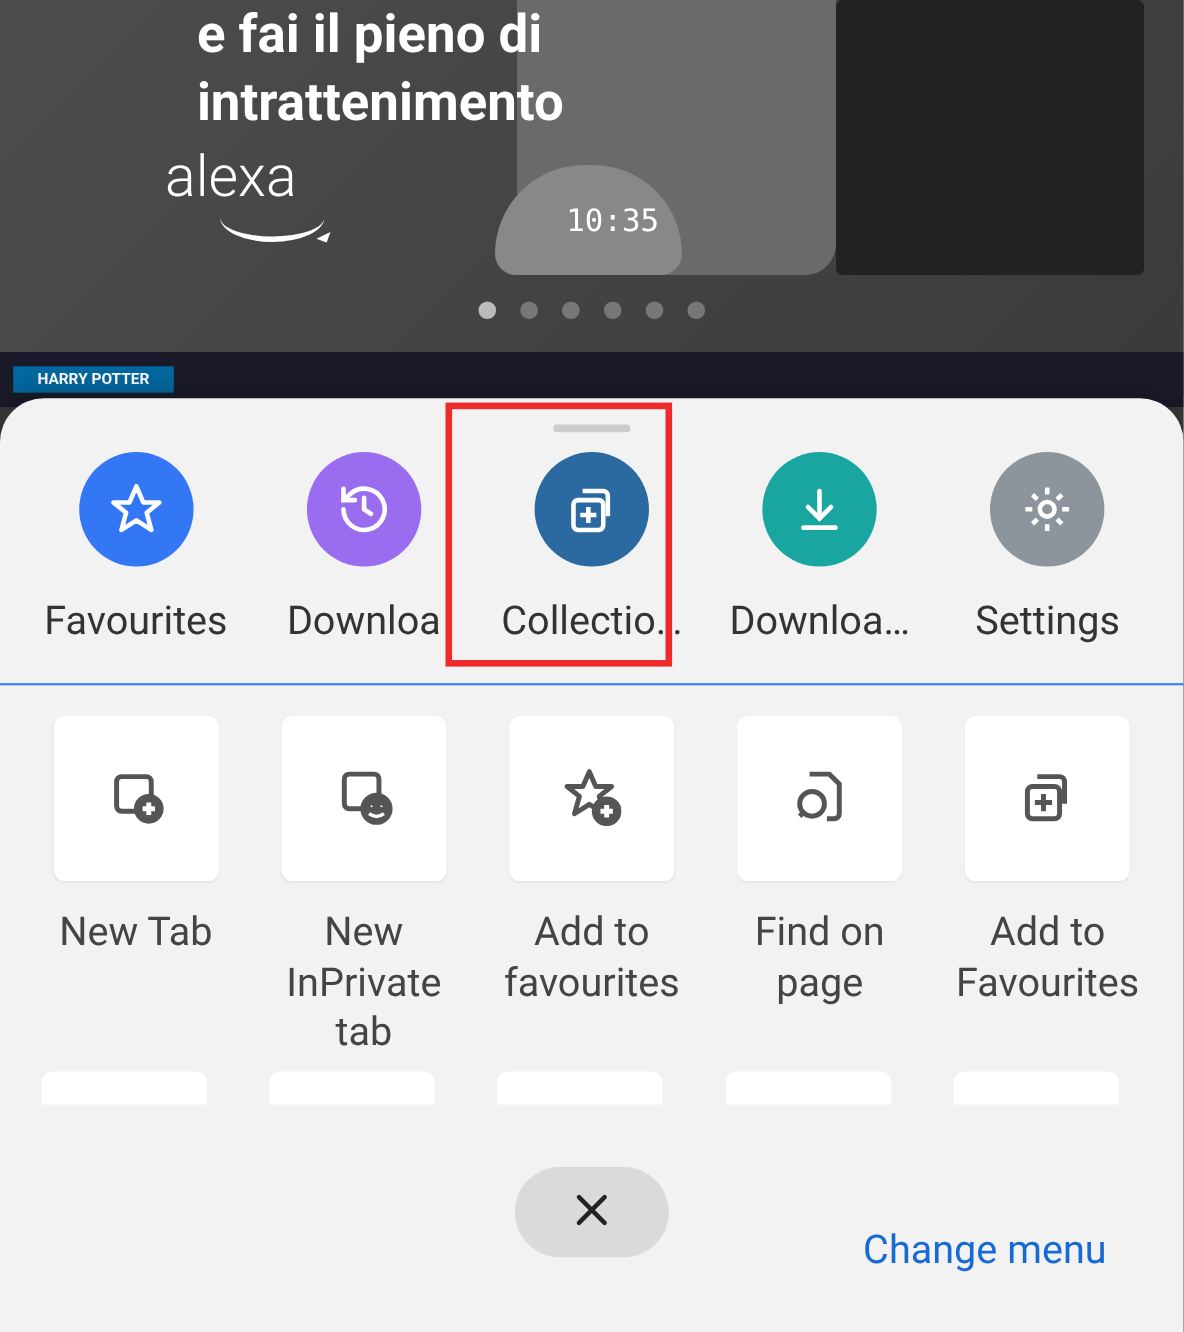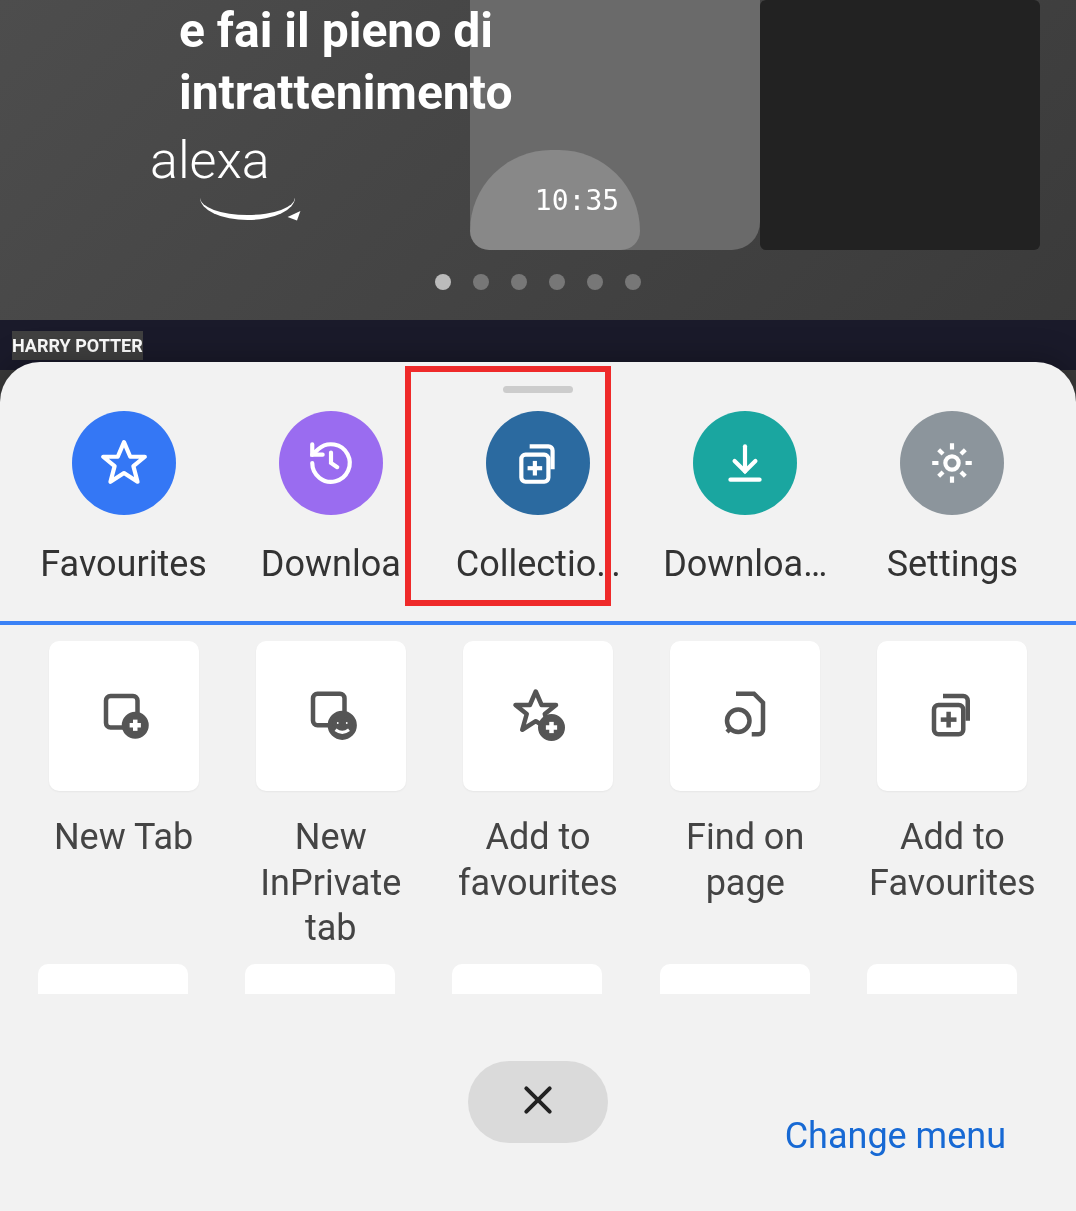--- a/index.html
+++ b/index.html
@@ -21,44 +21,44 @@
   .bg-banner .logo-swoosh:after {
     content:""; position:absolute; right:-4px; bottom:-4px;
     border-left:10px solid transparent; border-bottom:10px solid #fff; transform:rotate(20deg);
   }
   .bg-dots { position: absolute; top: 274px; left: 50%; transform: translateX(-50%); display: flex; gap: 22px; }
   .bg-dots span { width: 16px; height: 16px; border-radius: 50%; background: #777; }
   .bg-dots span.active { background: #bbb; }
 
   
   .echo { position:absolute; top:0; left:470px; width:290px; height:250px; background:#6a6a6a; border-radius:0 0 28px 28px; }
-  .dot-device { position:absolute; top:150px; left:470px; width:170px; height:100px; background:#888; border-radius:85px 85px 20px 20px; display:flex; align-items:center; justify-content:center; color:#fff; font-family:monospace; font-size:28px;padding-left:44px;}
+  .dot-device { position:absolute; top:150px; left:450px; width:170px; height:100px; background:#888; border-radius:85px 85px 20px 20px; display:flex; align-items:center; justify-content:center; color:#fff; font-family:monospace; font-size:28px;padding-left:44px;}
   .show-device { position:absolute; top:0; left:760px; width:280px; height:250px; background:#222; border-radius:6px;}
 
   .strip { position:absolute; top:320px; left:0; right:0; height:50px; background:#1a1a2a; color:#fff; font-size:26px; font-weight:700; display:flex; align-items:center; padding-left:12px; gap:8px; }
-  .strip .hp { background:#404040; padding:4px 0; font-size:18px; }
+  .strip .hp { background:#0369a1; padding:4px 22px; font-size:14px; }
 
   
   .sheet {
     position: absolute; top: 362px; left: 0; right: 0; bottom: 0;
     background: #f2f2f2;
     border-radius: 40px 40px 0 0;
     box-shadow: 0 -4px 30px rgba(0,0,0,.25);
     padding-top: 24px;
     display: flex; flex-direction: column; align-items: center;
   }
   .handle { width: 70px; height: 7px; background: #ccc; border-radius: 4px; margin-bottom: 18px; }
 
   .top-row {
     width: 100%;
     display: grid; grid-template-columns: repeat(5, 1fr);
     padding: 0 20px; gap: 0;
-    border-bottom: 4px solid #3b82f6;
+    border-bottom: 2px solid #3b82f6;
     padding-bottom: 36px;
-    margin-bottom: 16px;
+    margin-bottom: 28px;
   }
   .top-item { display: flex; flex-direction: column; align-items: center; gap: 28px; cursor: pointer; }
   .circle { width: 104px; height: 104px; border-radius: 50%; display:flex; align-items:center; justify-content:center; }
   .circle svg { width: 50px; height: 50px; }
   .top-label { font-size: 36px; color: #333; max-width: 170px; text-align:center; white-space: nowrap; overflow:hidden; text-overflow: ellipsis; }
 
   
   .c-fav { background:#3477f5; }
   .c-hist { background:#9a6cf0; }
   .c-coll { background:#2b6aa0; }

